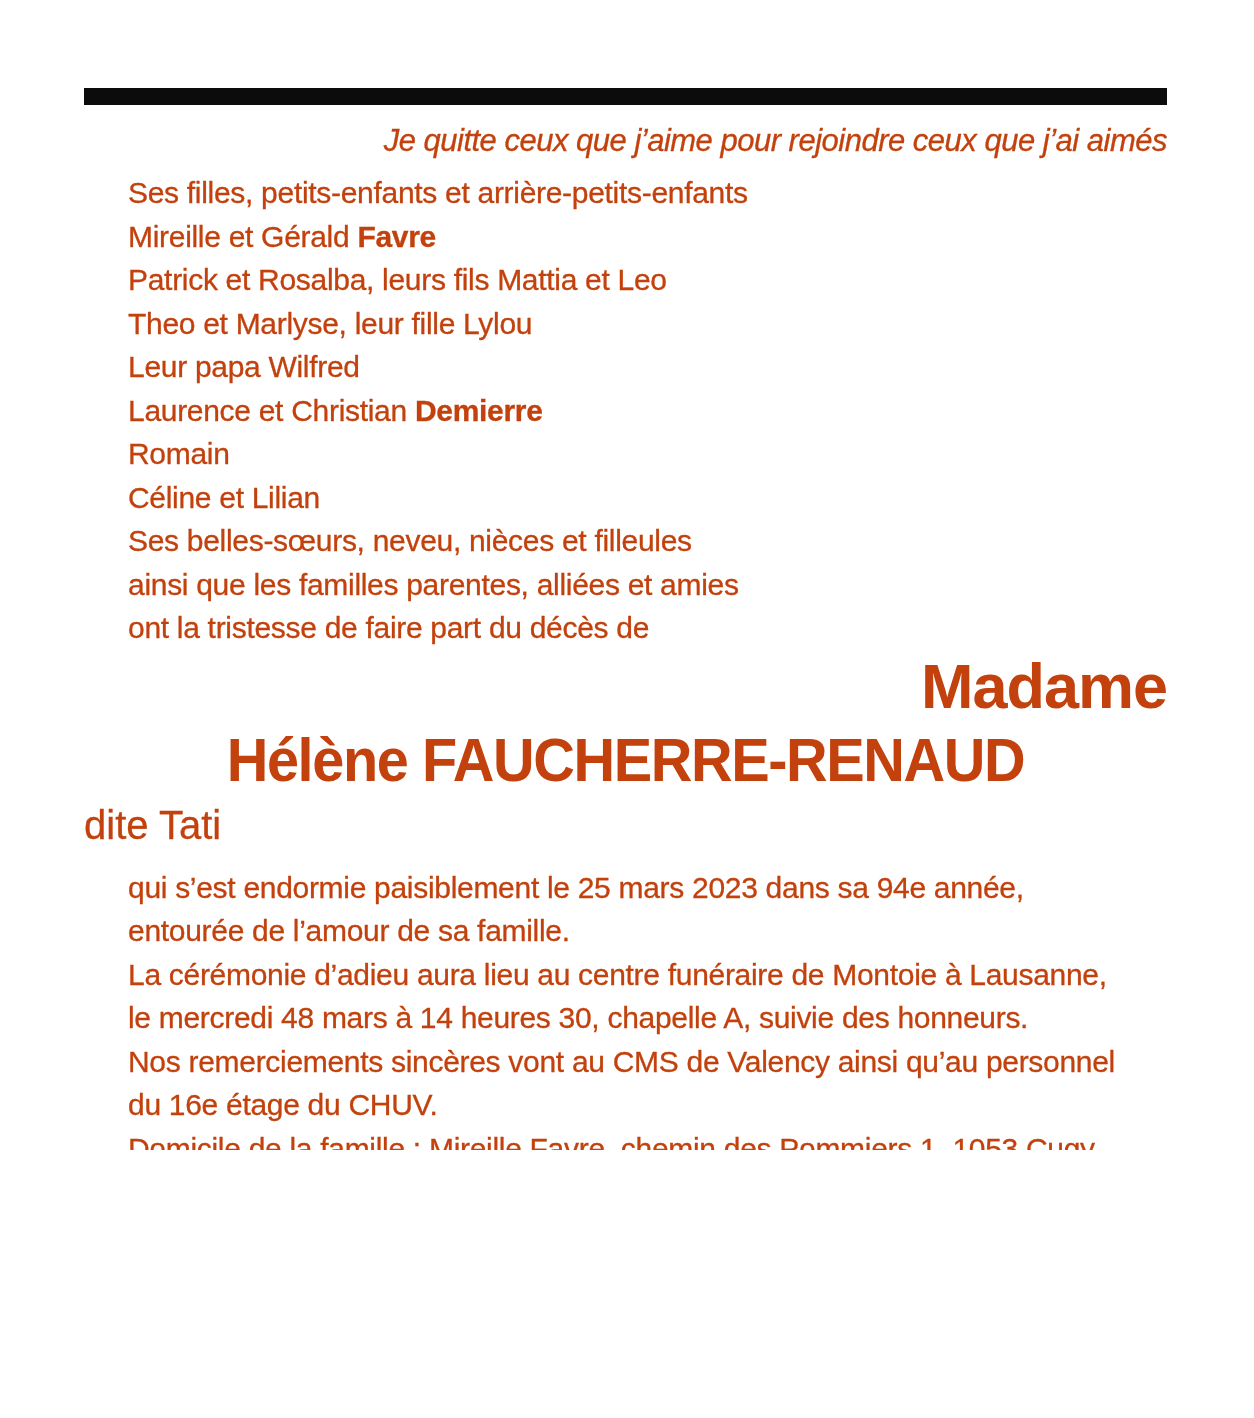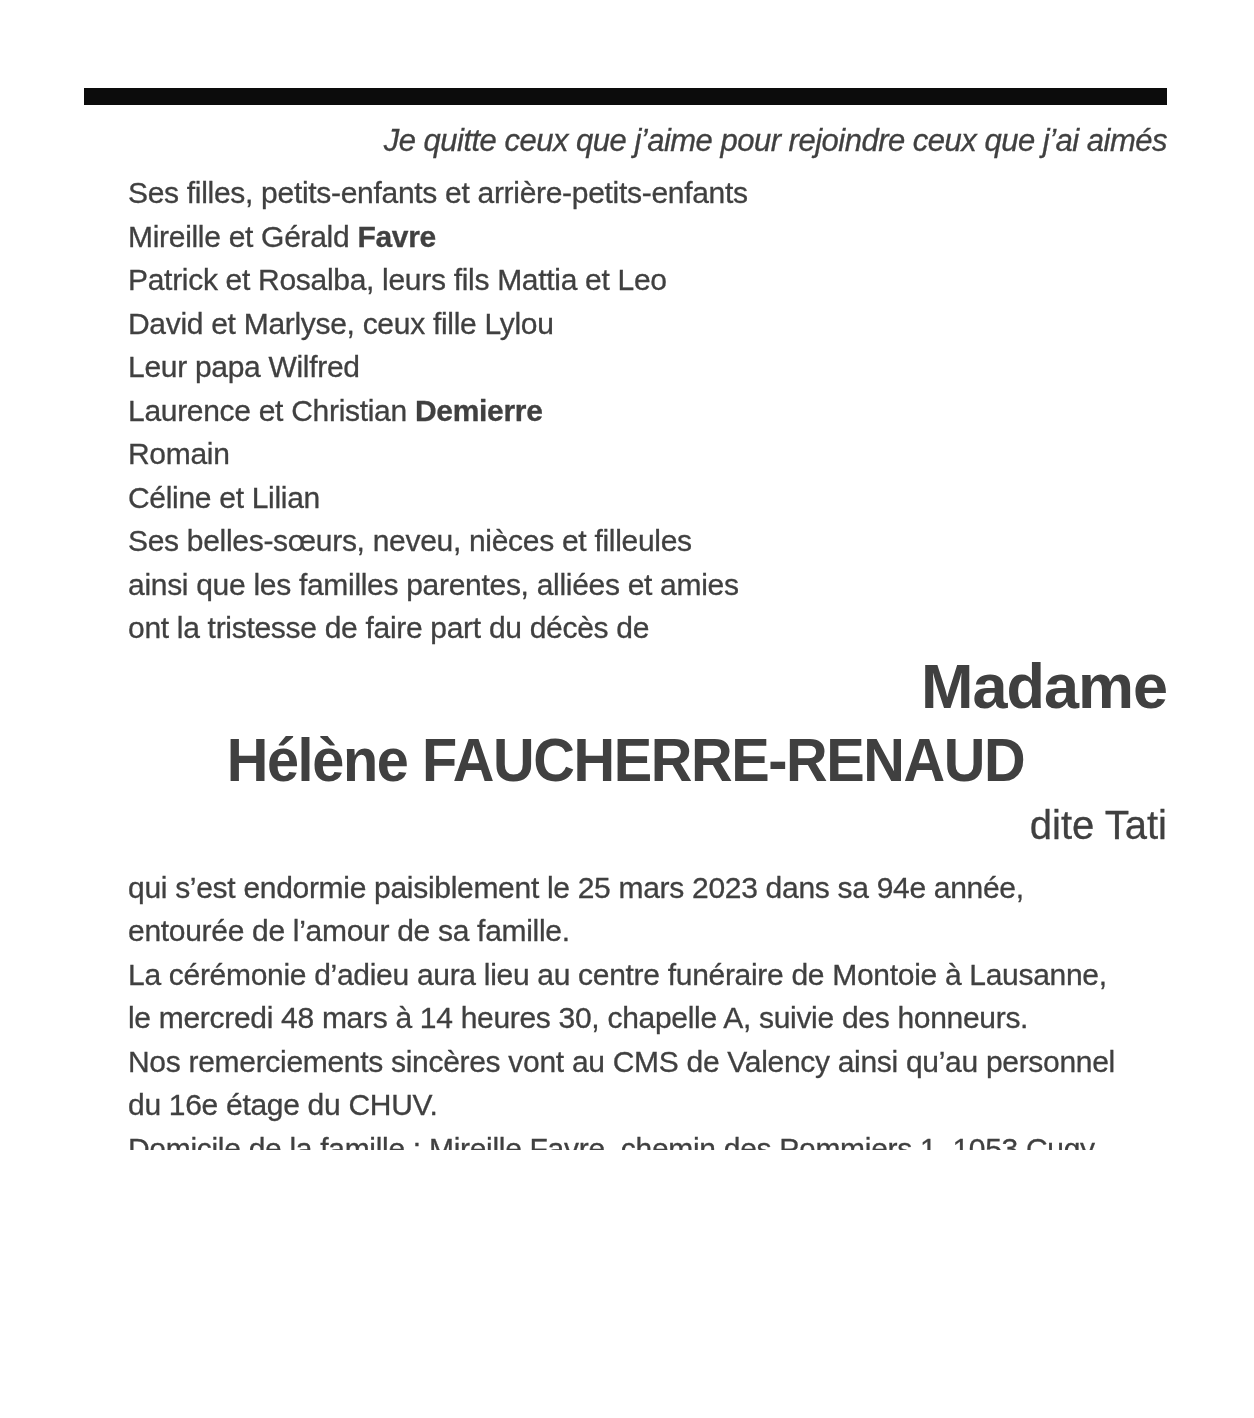--- a/index.html
+++ b/index.html
@@ -1,21 +1,21 @@
 <!DOCTYPE html>
 <html><head>
 <meta charset="utf-8">
 <style>
   * { margin: 0; padding: 0; box-sizing: border-box; }
   html, body { background: #ffffff; }
   .page {
     width: 1254px;
     height: 1150px;
     background: #ffffff;
-    color: #404040;
+    color: #c2410c;
     font-family: "Liberation Sans", sans-serif;
     overflow: hidden;
     position: relative;
   }
   .inner { padding: 0 87px 0 84px; }
   .rule-top {
     height: 17px;
     background: #0c0c0c;
     margin-top: 88px;
   }
@@ -55,21 +55,21 @@
     text-align: center;
     font-weight: 700;
     font-size: 62px;
     line-height: 76px;
     letter-spacing: -1.5px;
     transform: scaleX(0.93);
     transform-origin: 50% 50%;
     white-space: nowrap;
   }
   .alias {
-    text-align: right;
+    text-align: left;
     font-size: 40px;
     line-height: 54px;
     -webkit-text-stroke: 0.3px currentColor;
   }
   .body-block {
     margin-top: 14px;
     font-size: 30px;
     line-height: 43.5px;
     letter-spacing: -0.3px;
     -webkit-text-stroke: 0.3px currentColor;
@@ -81,21 +81,21 @@
 <div class="page">
   <div class="inner">
     <div class="rule-top"></div>
 
     <div class="epigraph">Je quitte ceux que j’aime pour rejoindre ceux que j’ai aimés</div>
 
     <div class="family">
       <div class="line"><span>Ses filles, petits-enfants et arrière-petits-enfants</span><b></b></div>
       <div class="line"><span>Mireille et Gérald </span><b>Favre</b></div>
       <div class="line"><span>Patrick et Rosalba, leurs fils Mattia et Leo</span><b></b></div>
-      <div class="line"><span>David et Marlyse, ceux fille Lylou</span><b></b></div>
+      <div class="line"><span>Theo et Marlyse, leur fille Lylou</span><b></b></div>
       <div class="line"><span>Leur papa Wilfred</span><b></b></div>
       <div class="line"><span>Laurence et Christian </span><b>Demierre</b></div>
       <div class="line"><span>Romain</span><b></b></div>
       <div class="line"><span>Céline et Lilian</span><b></b></div>
       <div class="line"><span>Ses belles-sœurs, neveu, nièces et filleules</span><b></b></div>
       <div class="line"><span>ainsi que les familles parentes, alliées et amies</span><b></b></div>
       <div class="line"><span>ont la tristesse de faire part du décès de</span><b></b></div>
     </div>
 
     <div class="title">Madame</div>

